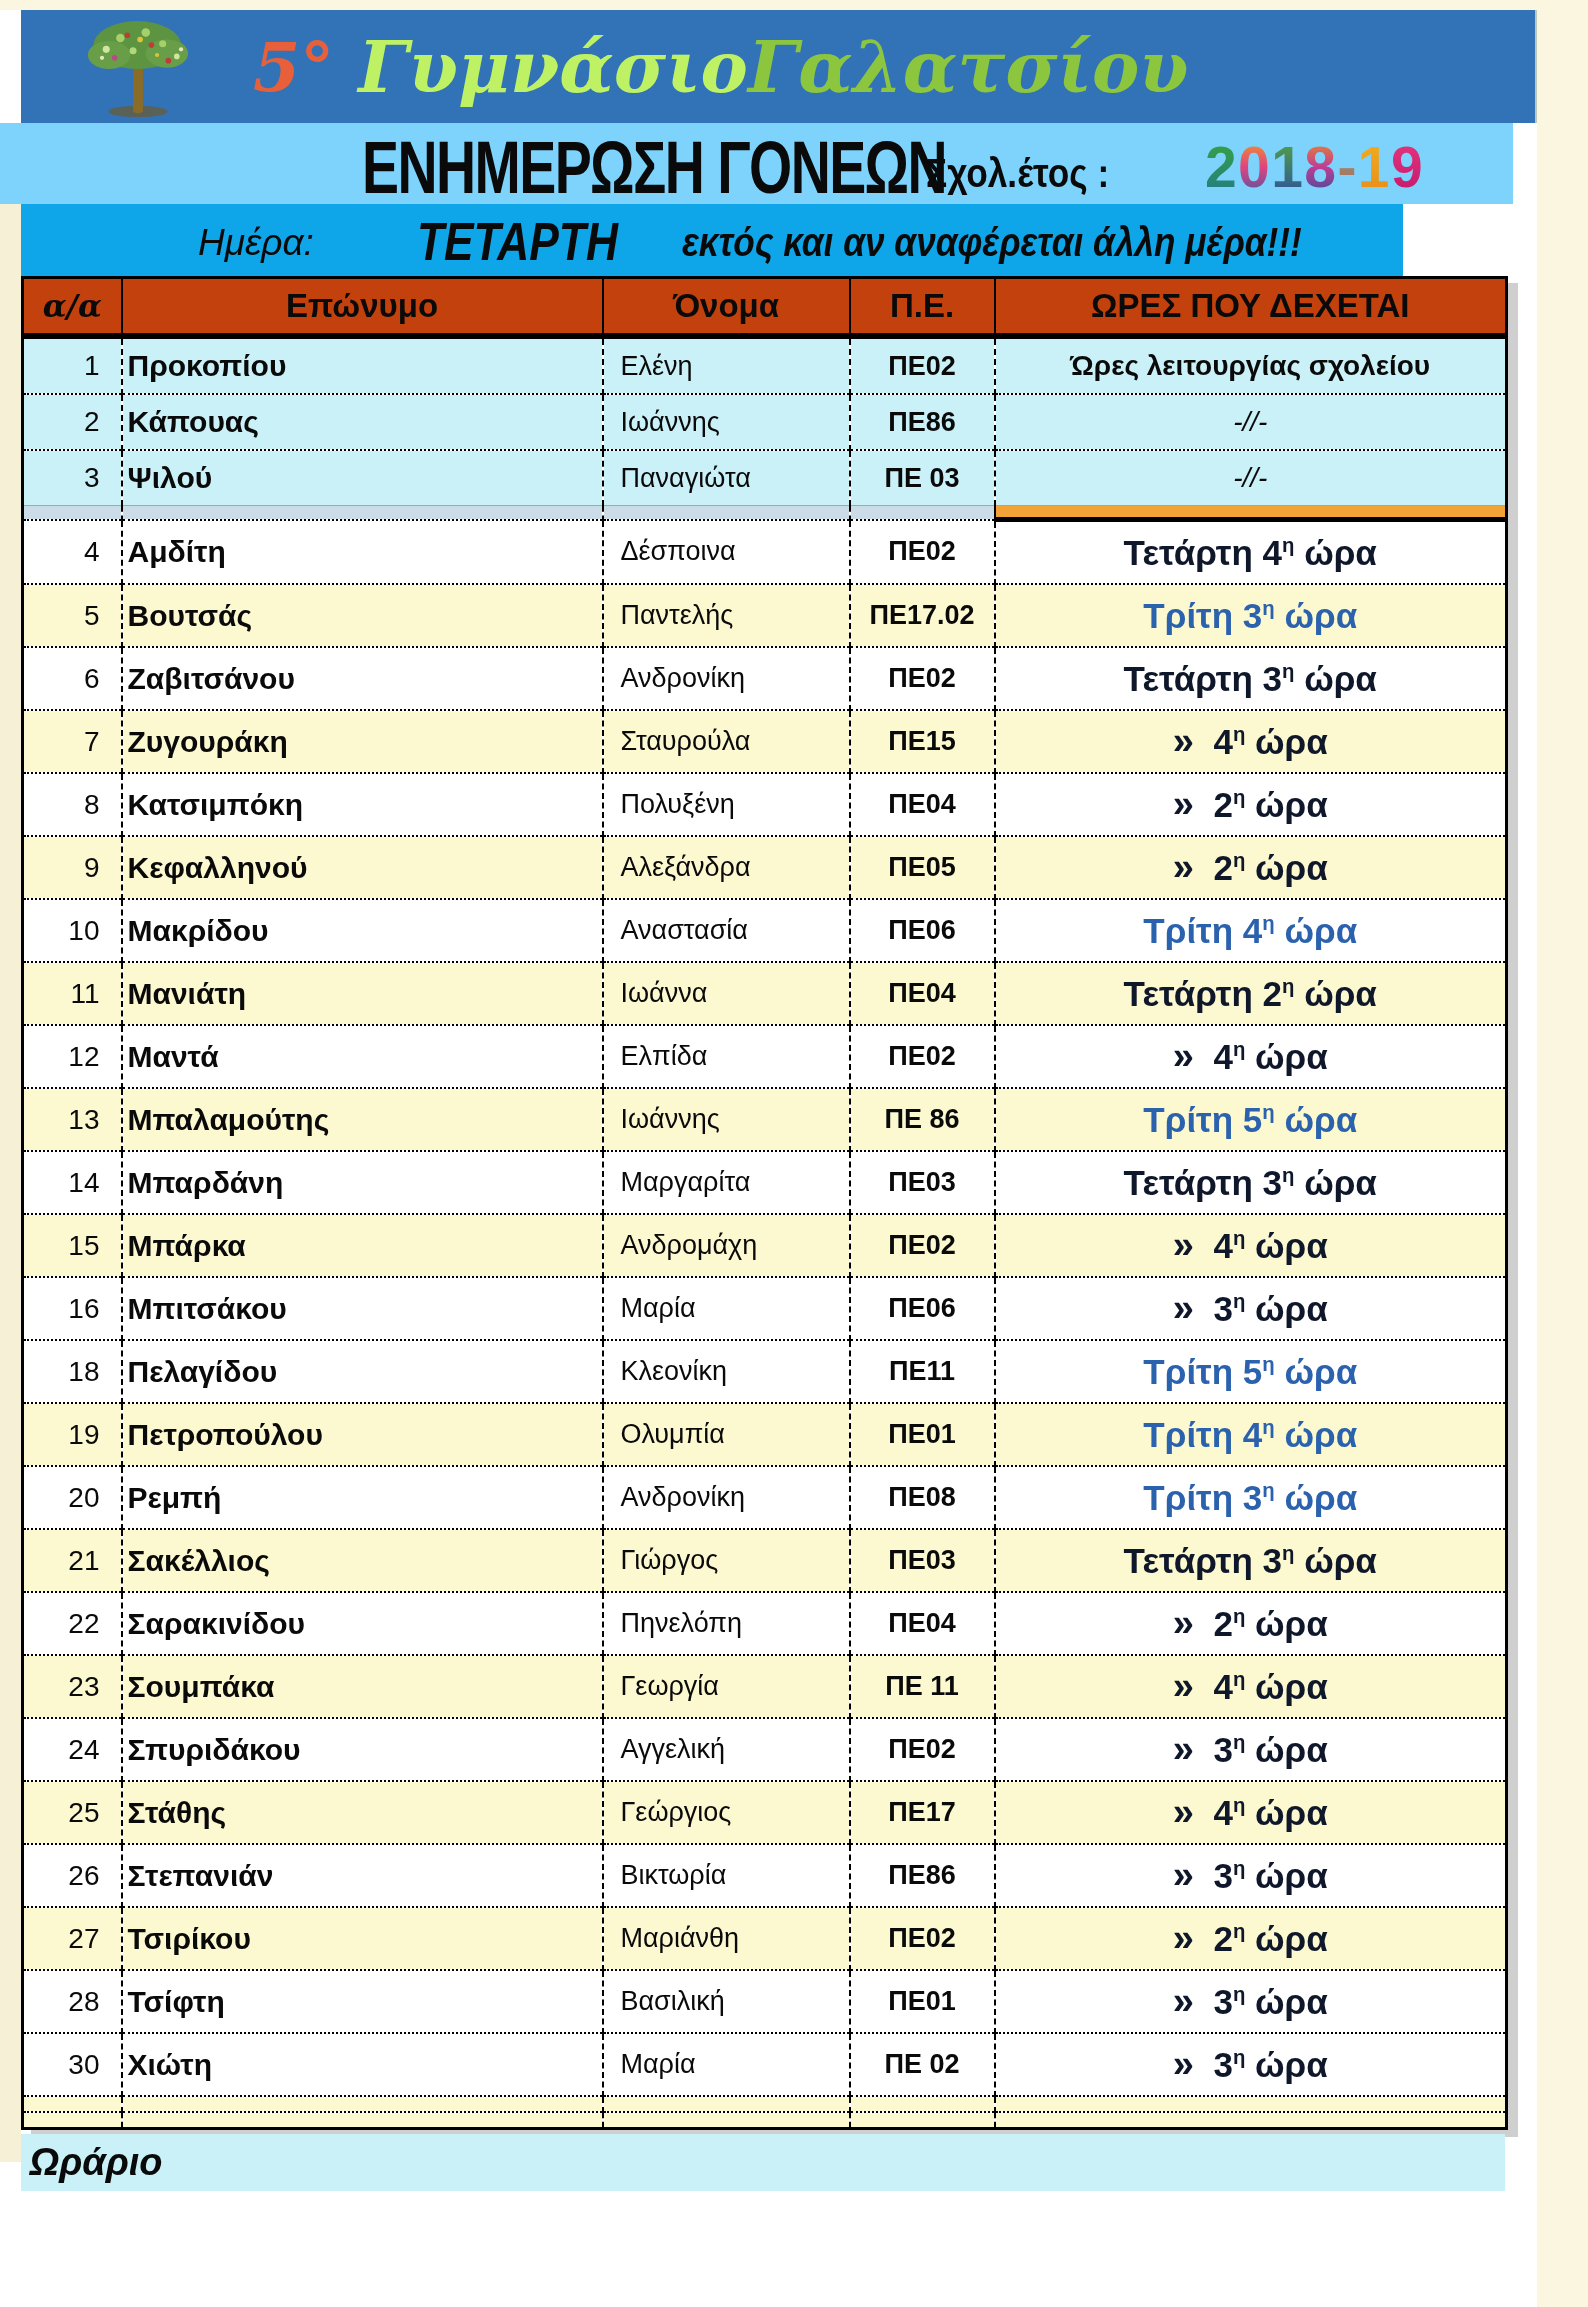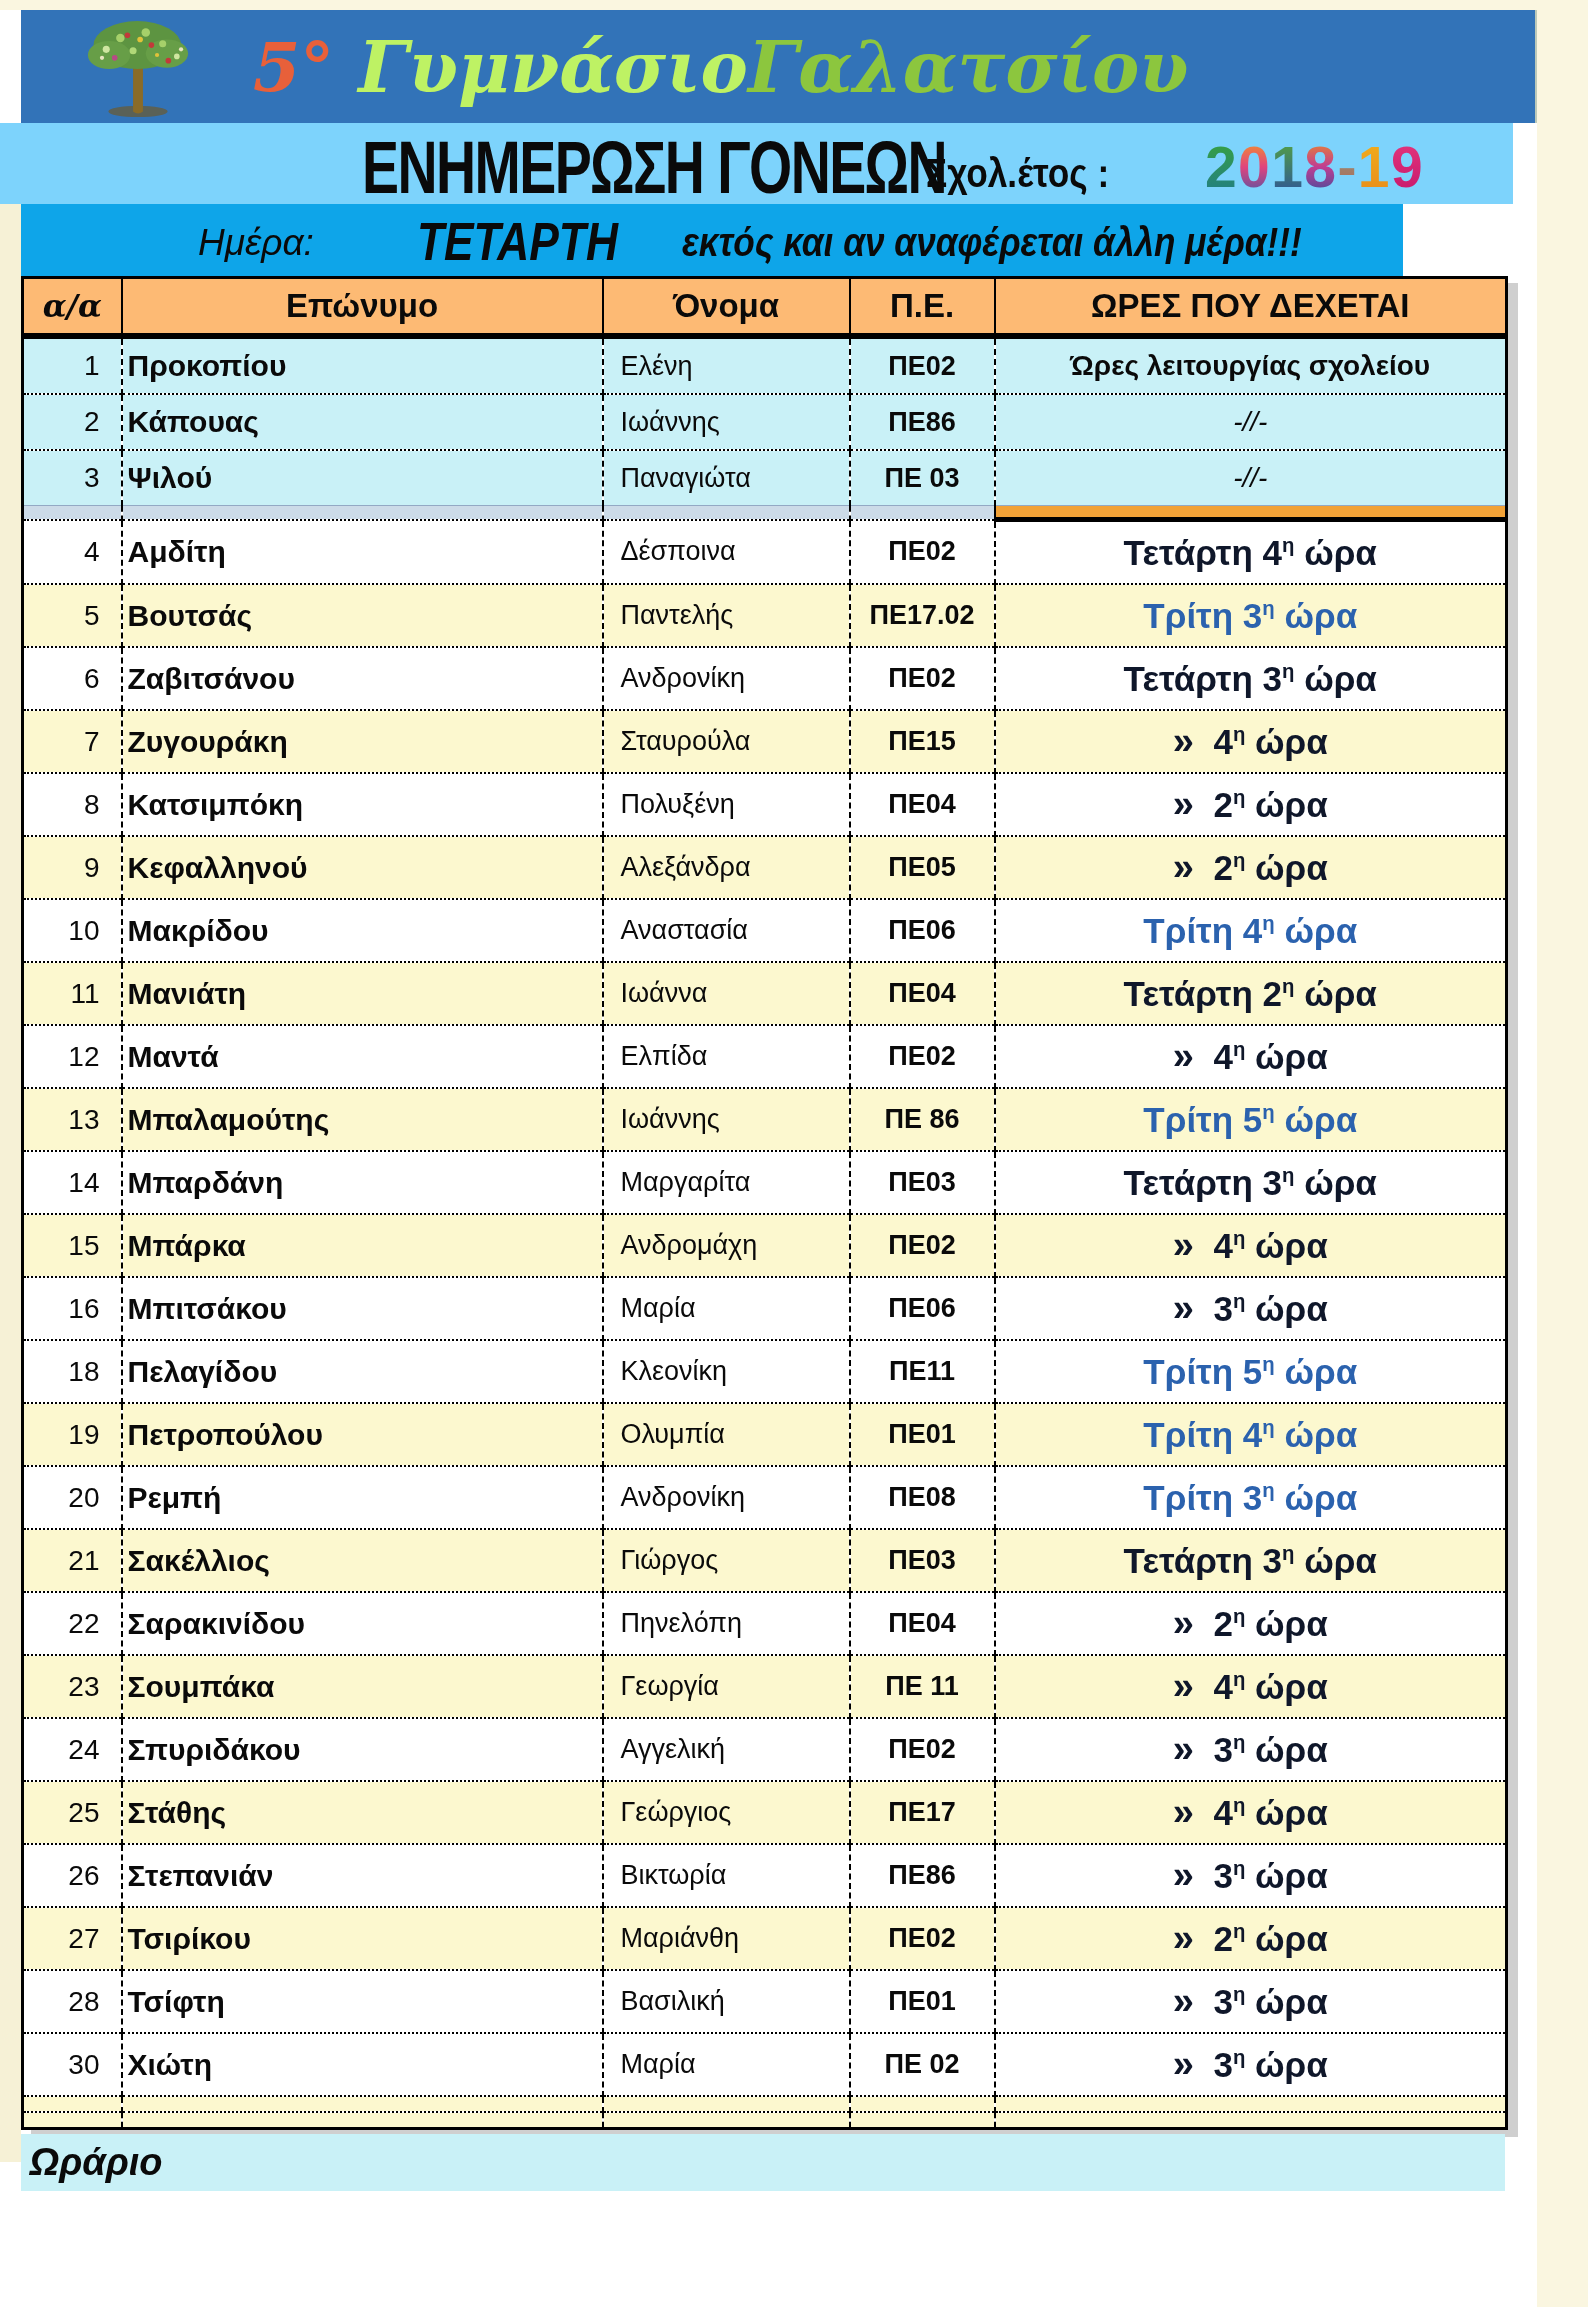--- a/index.html
+++ b/index.html
@@ -45,21 +45,21 @@
 
   
   table.sched{
     position:relative;z-index:2;margin-left:21px;width:1484px;
     border-collapse:collapse;table-layout:fixed;background:#fff;
     border:3.5px solid #000;box-shadow:10px 7px 0 #cfcfcf;
   }
   col.c-num{width:99px;} col.c-sur{width:481px;} col.c-fir{width:247px;}
   col.c-pe{width:145px;}  col.c-hrs{width:512px;}
   th{
-    height:52px;background:#fdba74;border-bottom:6.4px solid #000;border-left:2.8px solid #000;
+    height:52px;background:#c2410c;border-bottom:6.4px solid #000;border-left:2.8px solid #000;
     font-size:33px;font-weight:700;text-align:center;vertical-align:middle;
   }
   th:first-child{border-left:none;}
   th.h-aa{font-family:"DejaVu Serif",serif;font-style:italic;font-size:31px;}
   td{
     border-left:2.1px dashed #000;border-top:2.8px dotted #000;vertical-align:middle;
     overflow:hidden;white-space:nowrap;
   }
   td:first-child{border-left:none;}
   tr.cyan td{background:#c9f1f7;}

